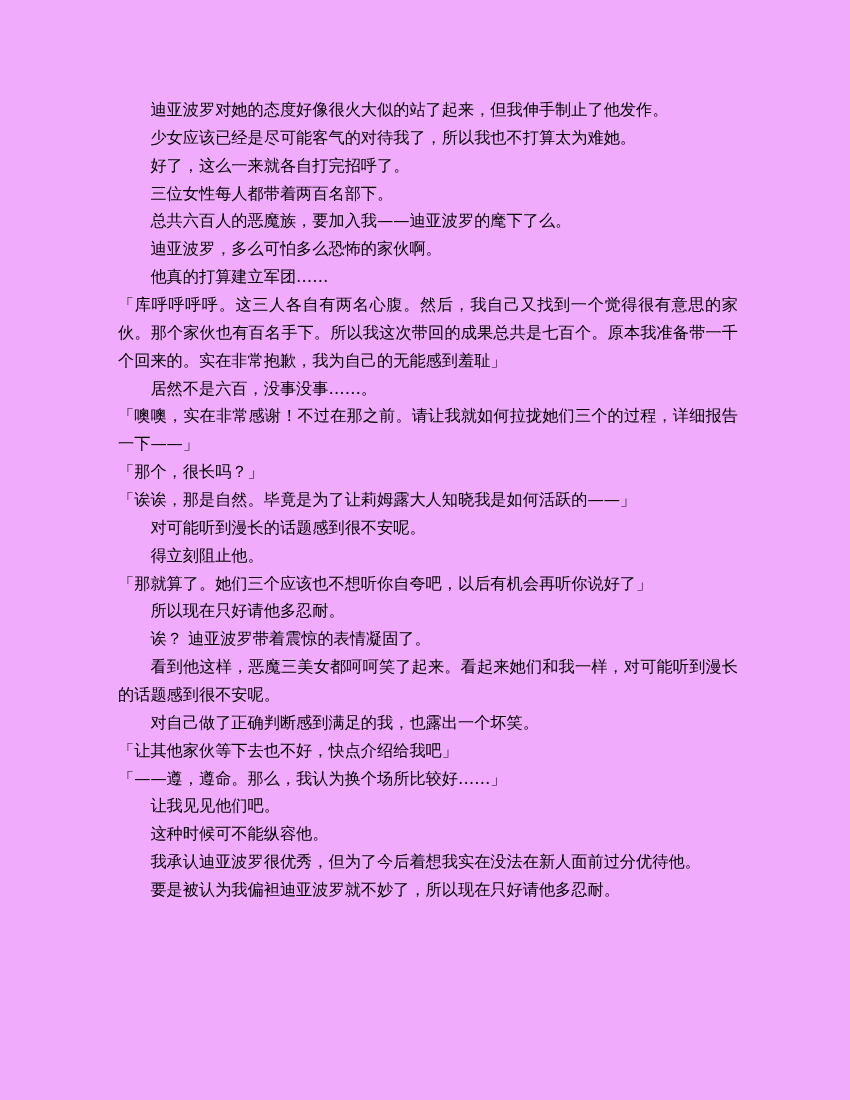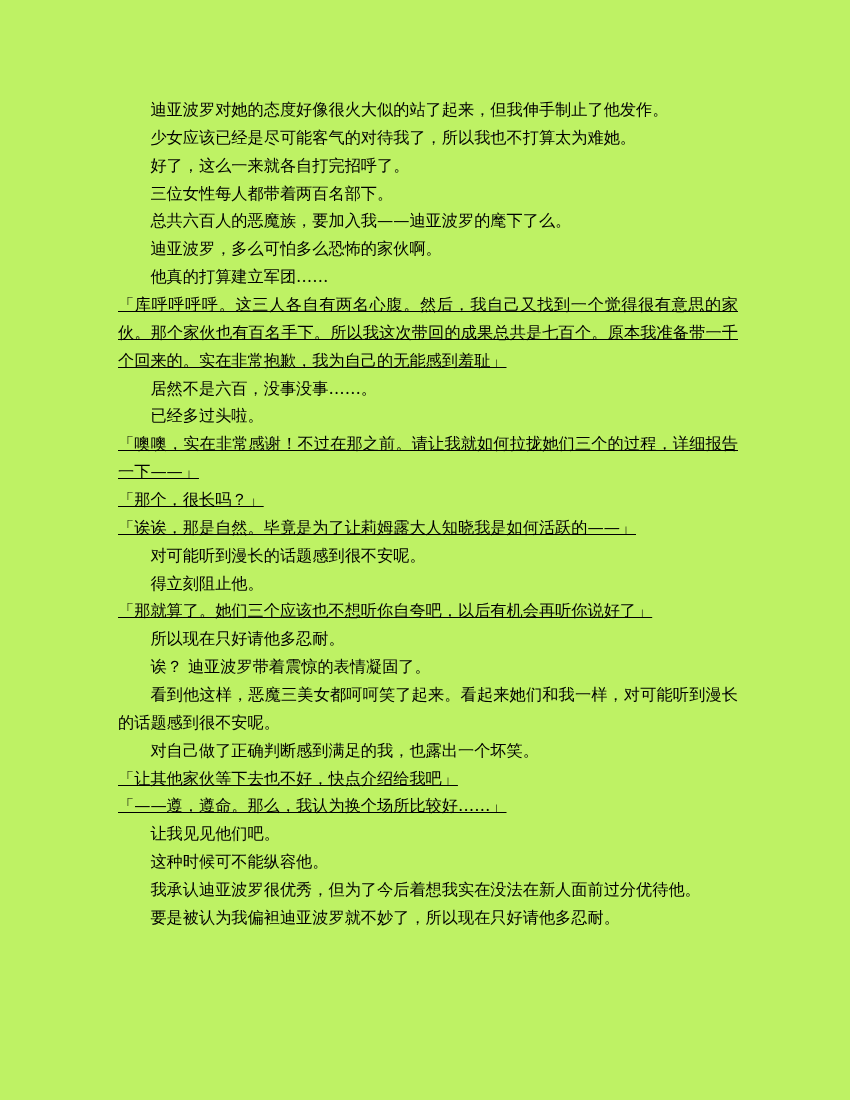--- a/index.html
+++ b/index.html
@@ -10,57 +10,55 @@
   body {
     width: 850px;
     height: 1100px;
     font-family: "DejaVu Serif", "Liberation Serif", serif;
     color: #000000;
   }
   .page {
     position: relative;
     width: 850px;
     height: 1100px;
-    background: #bef264;
+    background: #f0abfc;
     box-sizing: border-box;
     padding: 96px 112px 70px 118px;
   }
   .doc-body {
     font-size: 16.2px;
     line-height: 1.72;
     text-align: justify;
     text-justify: inter-character;
   }
   p {
     margin: 0;
     padding: 0;
   }
   p.indent {
     text-indent: 2em;
   }
   p.quote {
     text-indent: 0;
-    text-decoration: underline;
   }
 </style>
 </head>
 <body>
 
 <div class="page">
   <div class="doc-body">
       <p class="indent">迪亚波罗对她的态度好像很火大似的站了起来，但我伸手制止了他发作。</p>
       <p class="indent">少女应该已经是尽可能客气的对待我了，所以我也不打算太为难她。</p>
       <p class="indent">好了，这么一来就各自打完招呼了。</p>
       <p class="indent">三位女性每人都带着两百名部下。</p>
       <p class="indent">总共六百人的恶魔族，要加入我——迪亚波罗的麾下了么。</p>
       <p class="indent">迪亚波罗，多么可怕多么恐怖的家伙啊。</p>
       <p class="indent">他真的打算建立军团……</p>
       <p class="quote">「库呼呼呼呼。这三人各自有两名心腹。然后，我自己又找到一个觉得很有意思的家伙。那个家伙也有百名手下。所以我这次带回的成果总共是七百个。原本我准备带一千个回来的。实在非常抱歉，我为自己的无能感到羞耻」</p>
       <p class="indent">居然不是六百，没事没事……。</p>
-      <p class="indent">已经多过头啦。</p>
       <p class="quote">「噢噢，实在非常感谢！不过在那之前。请让我就如何拉拢她们三个的过程，详细报告一下——」</p>
       <p class="quote">「那个，很长吗？」</p>
       <p class="quote">「诶诶，那是自然。毕竟是为了让莉姆露大人知晓我是如何活跃的——」</p>
       <p class="indent">对可能听到漫长的话题感到很不安呢。</p>
       <p class="indent">得立刻阻止他。</p>
       <p class="quote">「那就算了。她们三个应该也不想听你自夸吧，以后有机会再听你说好了」</p>
       <p class="indent">所以现在只好请他多忍耐。</p>
       <p class="indent">诶？ 迪亚波罗带着震惊的表情凝固了。</p>
       <p class="indent">看到他这样，恶魔三美女都呵呵笑了起来。看起来她们和我一样，对可能听到漫长的话题感到很不安呢。</p>
       <p class="indent">对自己做了正确判断感到满足的我，也露出一个坏笑。</p>

